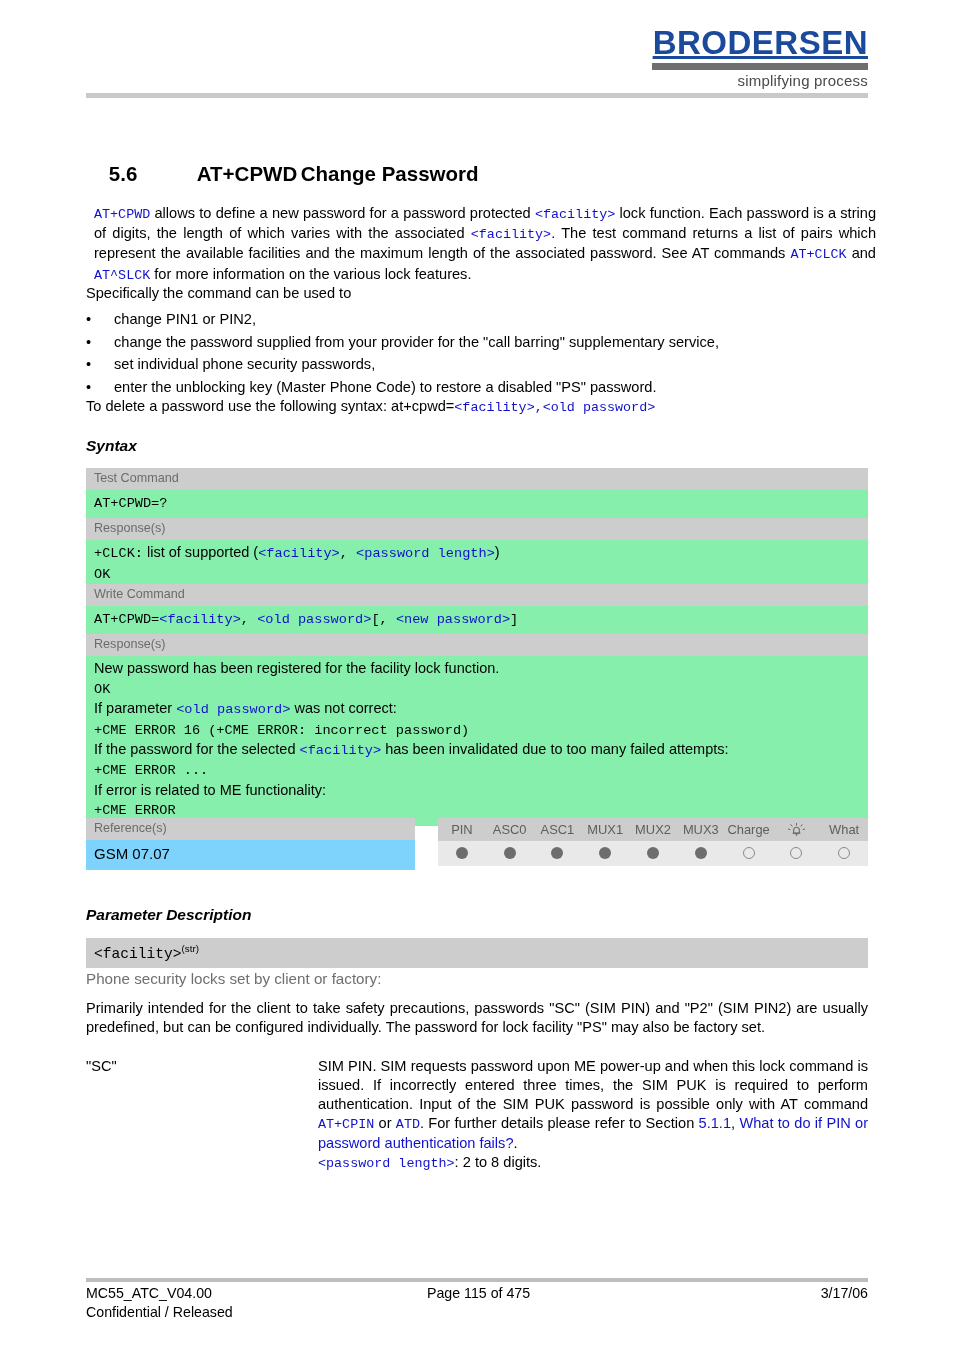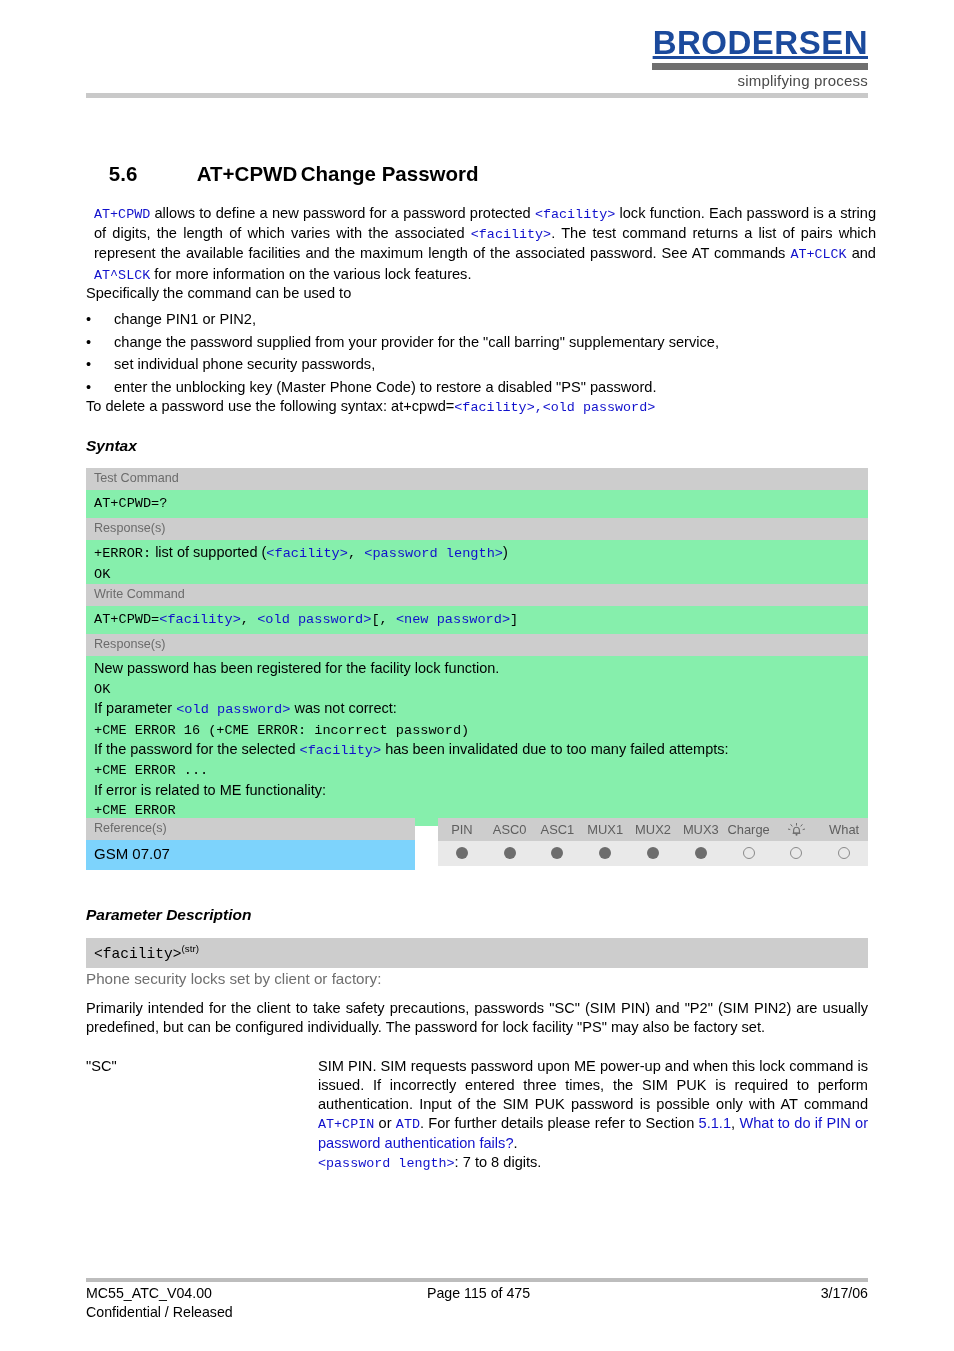--- a/index.html
+++ b/index.html
@@ -205,21 +205,21 @@
 
   <div class="subhead" style="top:437px;">Syntax</div>
 
   <div class="synbox" style="top:468px;">
     <div class="syn-label">Test Command</div>
     <div class="syn-body">
       <code class="blk">AT+CPWD=?</code>
     </div>
     <div class="syn-label">Response(s)</div>
     <div class="syn-body">
-      <code class="blk">+ERROR:</code><span> list of supported (</span><code>&lt;facility&gt;</code><code class="blk">, </code><code>&lt;password length&gt;</code><span>)</span><br>
+      <code class="blk">+CLCK:</code><span> list of supported (</span><code>&lt;facility&gt;</code><code class="blk">, </code><code>&lt;password length&gt;</code><span>)</span><br>
       <code class="blk">OK</code>
     </div>
   </div>
 
   <div class="gap3"></div>
 
   <div class="synbox" style="top:584px;">
     <div class="syn-label">Write Command</div>
     <div class="syn-body">
       <code class="blk">AT+CPWD=</code><code>&lt;facility&gt;</code><code class="blk">, </code><code>&lt;old password&gt;</code><code class="blk">[, </code><code>&lt;new password&gt;</code><code class="blk">]</code>
@@ -306,21 +306,21 @@
   <div class="grey-line" style="top:969px;">Phone security locks set by client or factory:</div>
 
   <div class="body-txt" style="top:999px;">Primarily intended for the client to take safety precautions, passwords "SC" (SIM PIN) and "P2" (SIM PIN2) are usually predefined, but can be configured individually. The password for lock facility "PS" may also be factory set.</div>
 
   <div class="deflist" style="top:1057px;">
     <div class="defrow">
       <div class="defterm">"SC"</div>
       <div class="defdesc">
         <span>SIM PIN. SIM requests password upon ME power-up and when this lock command is issued.</span>
         <span>If incorrectly entered three times, the SIM PUK is required to perform authentication. Input of the SIM PUK password is possible only with AT command </span><code>AT+CPIN</code><span> or </span><code>ATD</code><span>. For further details please refer to Section </span><span class="lnk">5.1.1</span><span>, </span><span class="lnk">What to do if PIN or password authentication fails?</span><span>.</span>
-        <div class="last"><code>&lt;password length&gt;</code><span>: 7 to 8 digits.</span></div>
+        <div class="last"><code>&lt;password length&gt;</code><span>: 2 to 8 digits.</span></div>
       </div>
     </div>
   </div>
 
   <div class="footer-rule"></div>
   <div class="footer">
     <div class="footer-line">
       <span class="f-left">MC55_ATC_V04.00</span>
       <span class="f-mid">Page 115 of 475</span>
       <span class="f-right">3/17/06</span>

